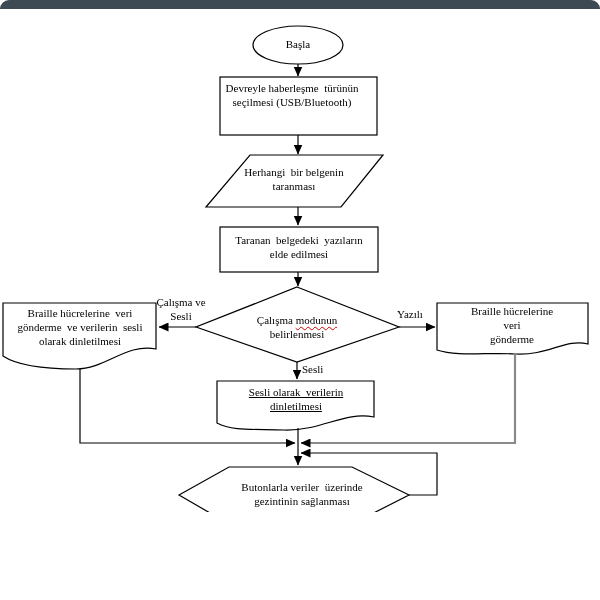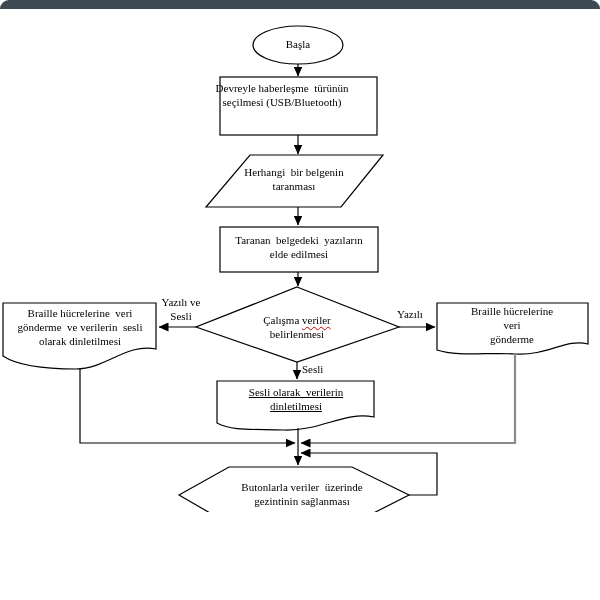--- a/index.html
+++ b/index.html
@@ -51,38 +51,38 @@
     <line class="conn" x1="399" y1="327" x2="435" y2="327" marker-end="url(#arrow)"></line>
     <line class="conn" x1="297" y1="362" x2="297" y2="379" marker-end="url(#arrow)"></line>
     <polyline class="conn" points="80,369 80,443 295,443" marker-end="url(#arrow)"></polyline>
     <polyline class="conn-gray" points="515,354 515,443 301,443" marker-end="url(#arrow)"></polyline>
     <line class="conn" x1="298" y1="428" x2="298" y2="465" marker-end="url(#arrow)"></line>
     <polyline class="conn" points="409,495 437,495 437,453 301,453" marker-end="url(#arrow)"></polyline>
     <line class="conn" x1="298" y1="524" x2="298" y2="542" marker-end="url(#arrow)"></line>
   </svg>
 
   <div class="lbl" style="left:298px;top:44px;">Başla</div>
-  <div class="lbl" style="left:282px;top:95px;">Devreyle haberleşme  türünün
+  <div class="lbl" style="left:292px;top:95px;">Devreyle haberleşme  türünün
 seçilmesi (USB/Bluetooth)</div>
   <div class="lbl" style="left:294px;top:179px;">Herhangi  bir belgenin
 taranması</div>
   <div class="lbl" style="left:299px;top:247px;">Taranan  belgedeki  yazıların
 elde edilmesi</div>
 
-  <div class="lbl" style="left:297px;top:327px;"><span>Çalışma </span><span class="squiggle">veriler</span><span>
+  <div class="lbl" style="left:297px;top:327px;"><span>Çalışma </span><span class="squiggle">modunun</span><span>
 belirlenmesi</span></div>
 
   <div class="lbl" style="left:80px;top:327px;">Braille hücrelerine  veri
 gönderme  ve verilerin  sesli
 olarak dinletilmesi</div>
   <div class="lbl" style="left:512px;top:325px;">Braille hücrelerine  veri
 gönderme</div>
   <div class="lbl" style="left:296px;top:399px;text-decoration:underline;">Sesli olarak  verilerin
 dinletilmesi</div>
   <div class="lbl" style="left:293px;top:494px;margin-left:9px;">Butonlarla veriler  üzerinde
 gezintinin sağlanması</div>
   <div class="lbl" style="left:297px;top:561px;text-decoration:underline;">Bitiş</div>
 
-  <div class="lbl" style="left:181px;top:309px;">Yazılı ve
+  <div class="lbl" style="left:181px;top:309px;">Çalışma ve
 Sesli</div>
   <div class="lbl" style="left:410px;top:314px;text-align:center;">Yazılı</div>
   <div class="lbl lbl-left-align" style="left:302px;top:369px;">Sesli</div>
 </div>
 
 </body></html>

